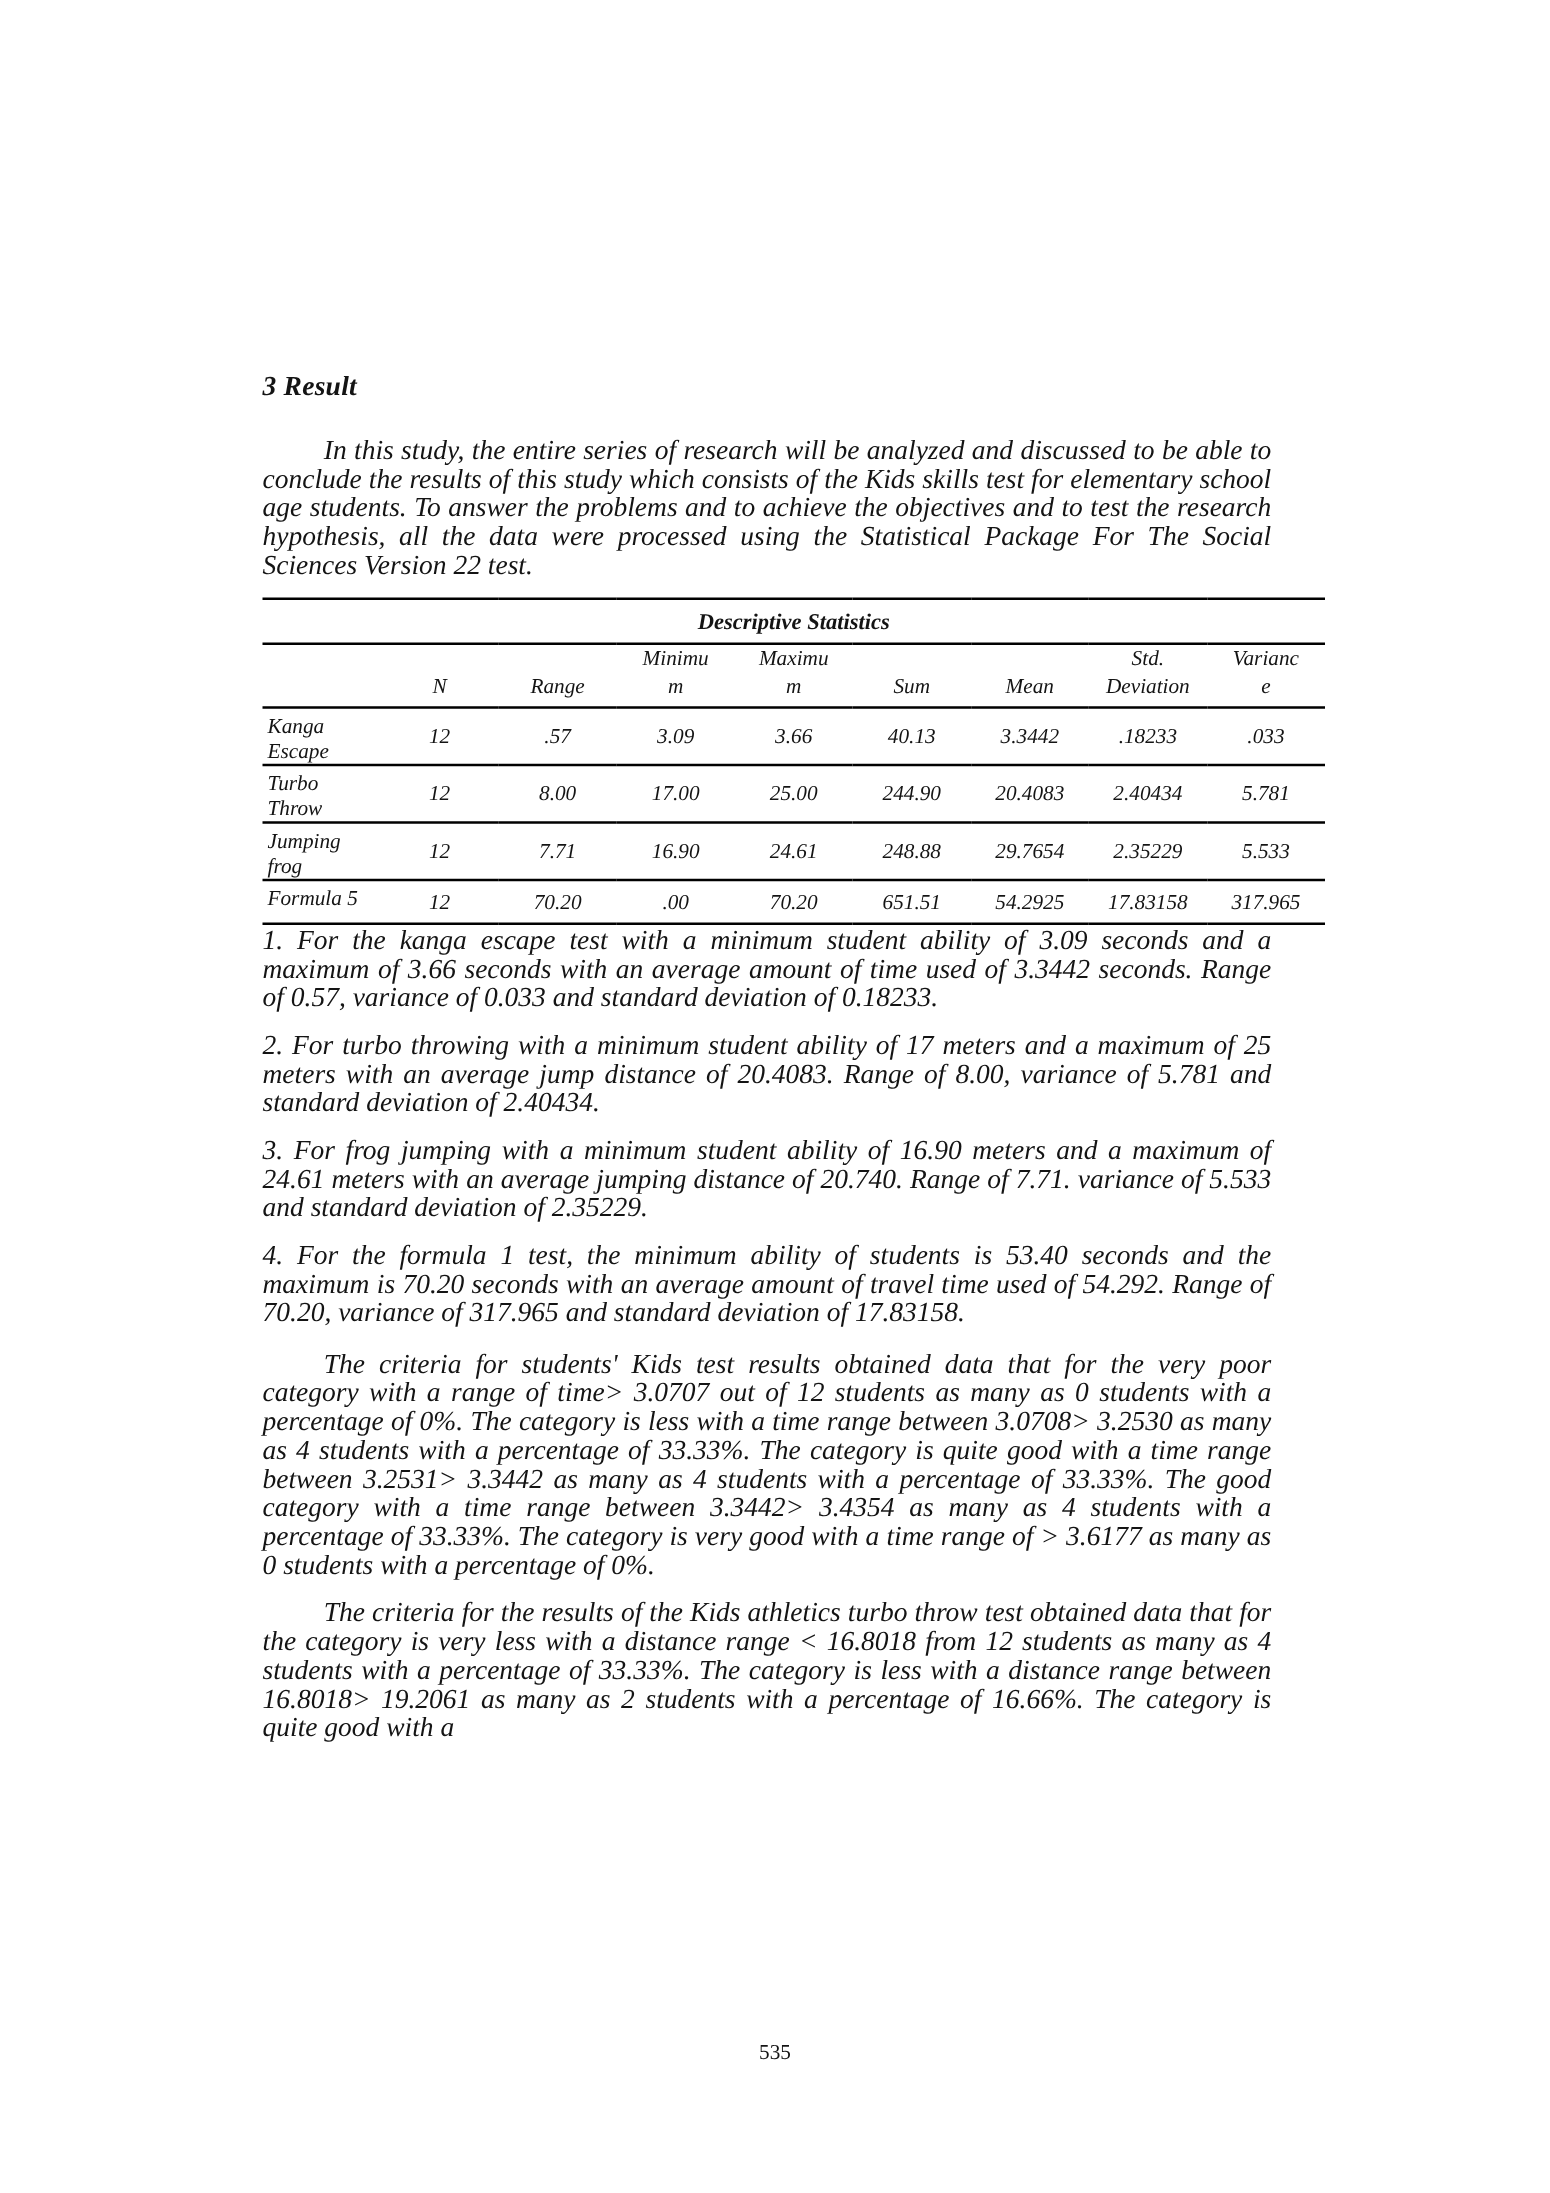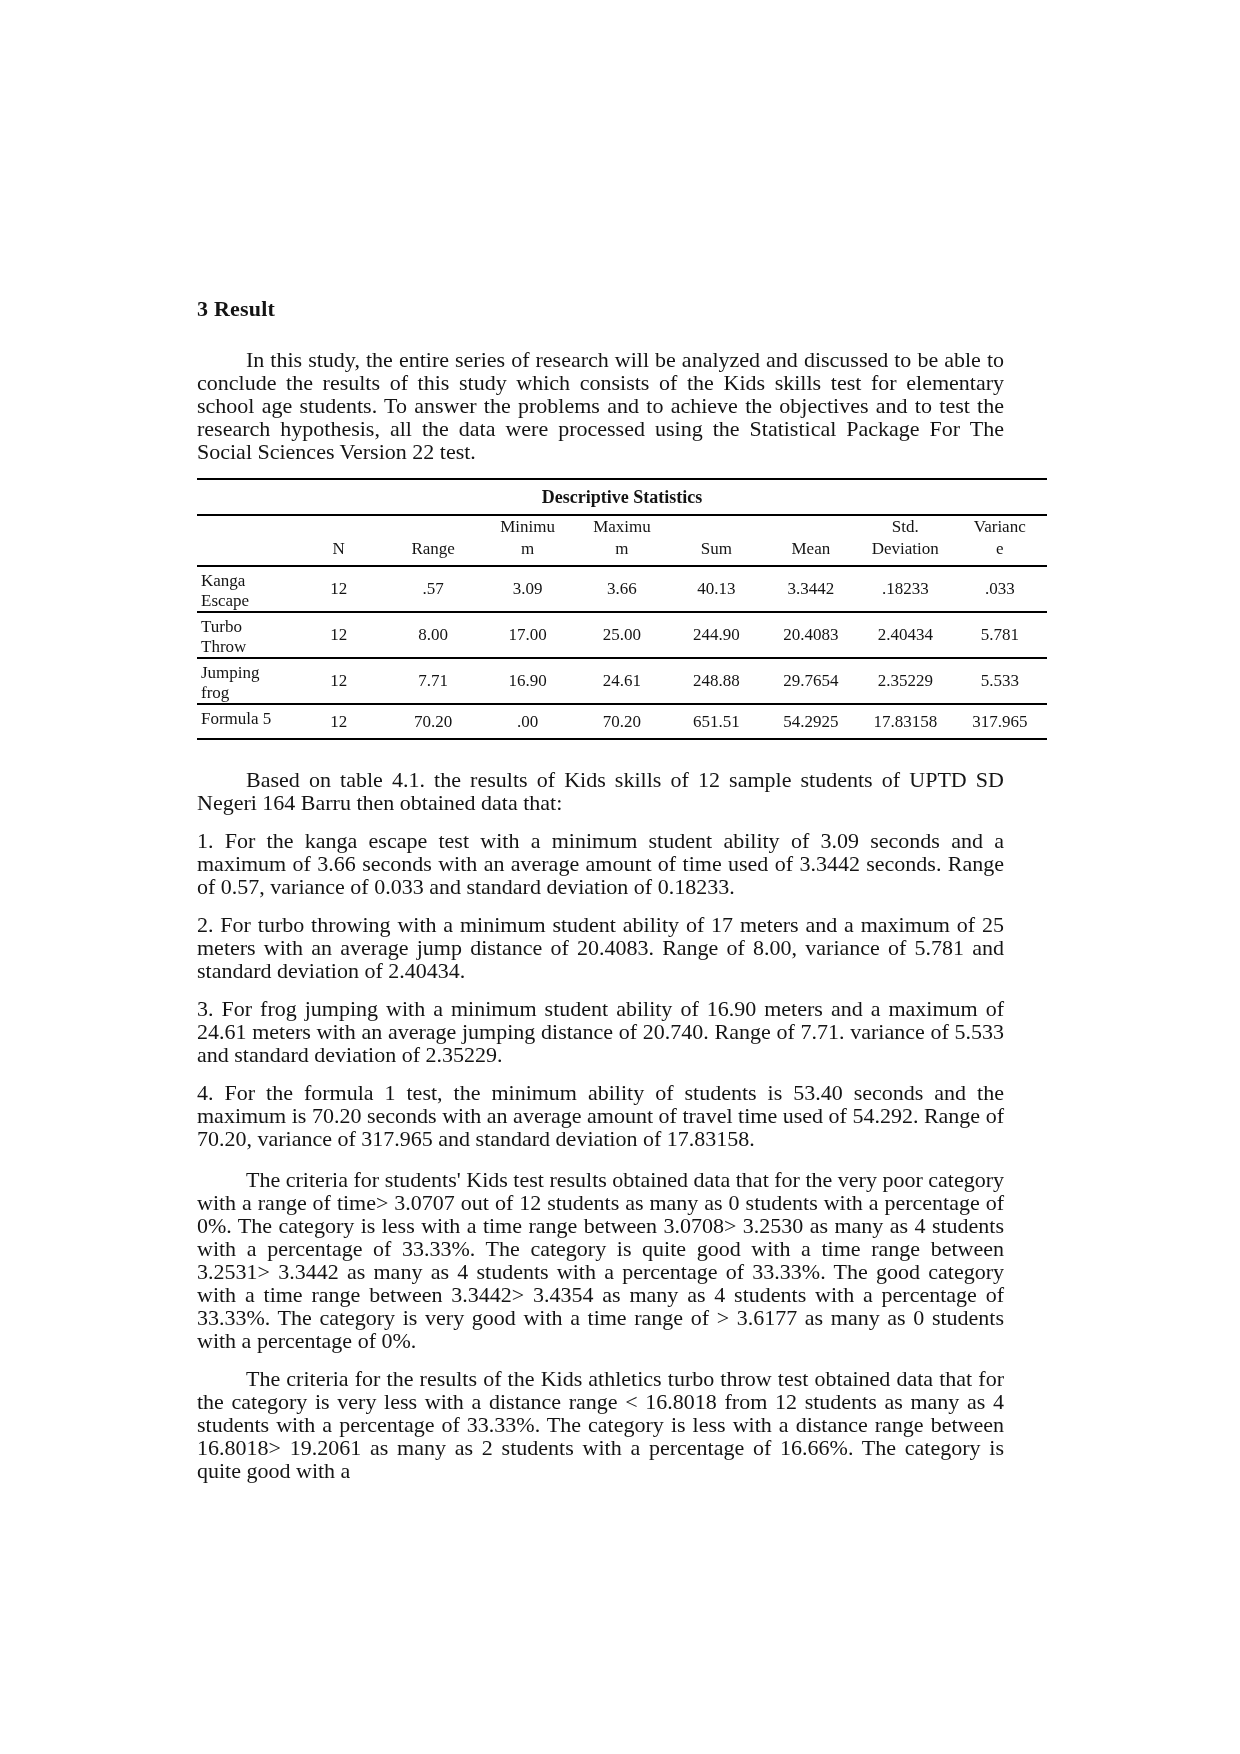--- a/index.html
+++ b/index.html
@@ -8,23 +8,24 @@
     position: relative;
     width: 1240px;
     height: 1754px;
     background: #ffffff;
     font-family: "Liberation Serif", serif;
     color: #141414;
     overflow: hidden;
   }
   .content {
     position: absolute;
-    left: 197px;
+    left: 210px;
     top: 296px;
     width: 807px;
+    font-style: italic;
   }
   .section-heading {
     font-size: 22px;
     font-weight: bold;
     margin-bottom: 26px;
     letter-spacing: 0.2px;
   }
   p.body {
     font-size: 22px;
     line-height: 23px;
@@ -174,25 +175,25 @@
           <td class="c3">.00</td>
           <td class="c4">70.20</td>
           <td class="c5">651.51</td>
           <td class="c6">54.2925</td>
           <td class="c7">17.83158</td>
           <td class="c8">317.965</td>
         </tr>
       </tbody>
     </table>
 
-    <p class="body first-indent after-table">Based on table 4.1. the results of Kids skills of 12 sample students of UPTD SD Negeri 164 Barru then obtained data that:</p>
 
     <p class="body">1. For the kanga escape test with a minimum student ability of 3.09 seconds and a maximum of 3.66 seconds with an average amount of time used of 3.3442 seconds. Range of 0.57, variance of 0.033 and standard deviation of 0.18233.</p>
     <p class="body">2. For turbo throwing with a minimum student ability of 17 meters and a maximum of 25 meters with an average jump distance of 20.4083. Range of 8.00, variance of 5.781 and standard deviation of 2.40434.</p>
     <p class="body">3. For frog jumping with a minimum student ability of 16.90 meters and a maximum of 24.61 meters with an average jumping distance of 20.740. Range of 7.71. variance of 5.533 and standard deviation of 2.35229.</p>
     <p class="body">4. For the formula 1 test, the minimum ability of students is 53.40 seconds and the maximum is 70.20 seconds with an average amount of travel time used of 54.292. Range of 70.20, variance of 317.965 and standard deviation of 17.83158.</p>
 
     <p class="body first-indent criteria-gap">The criteria for students' Kids test results obtained data that for the very poor category with a range of time&gt; 3.0707 out of 12 students as many as 0 students with a percentage of 0%. The category is less with a time range between 3.0708&gt; 3.2530 as many as 4 students with a percentage of 33.33%. The category is quite good with a time range between 3.2531&gt; 3.3442 as many as 4 students with a percentage of 33.33%. The good category with a time range between 3.3442&gt; 3.4354 as many as 4 students with a percentage of 33.33%. The category is very good with a time range of &gt; 3.6177 as many as 0 students with a percentage of 0%.</p>
     <p class="body first-indent">The criteria for the results of the Kids athletics turbo throw test obtained data that for the category is very less with a distance range &lt; 16.8018 from 12 students as many as 4 students with a percentage of 33.33%. The category is less with a distance range between 16.8018&gt; 19.2061 as many as 2 students with a percentage of 16.66%. The category is quite good with a</p>
 
   </div>
 
+  <div class="page-number">535</div>
 </div>
 
 </body></html>

